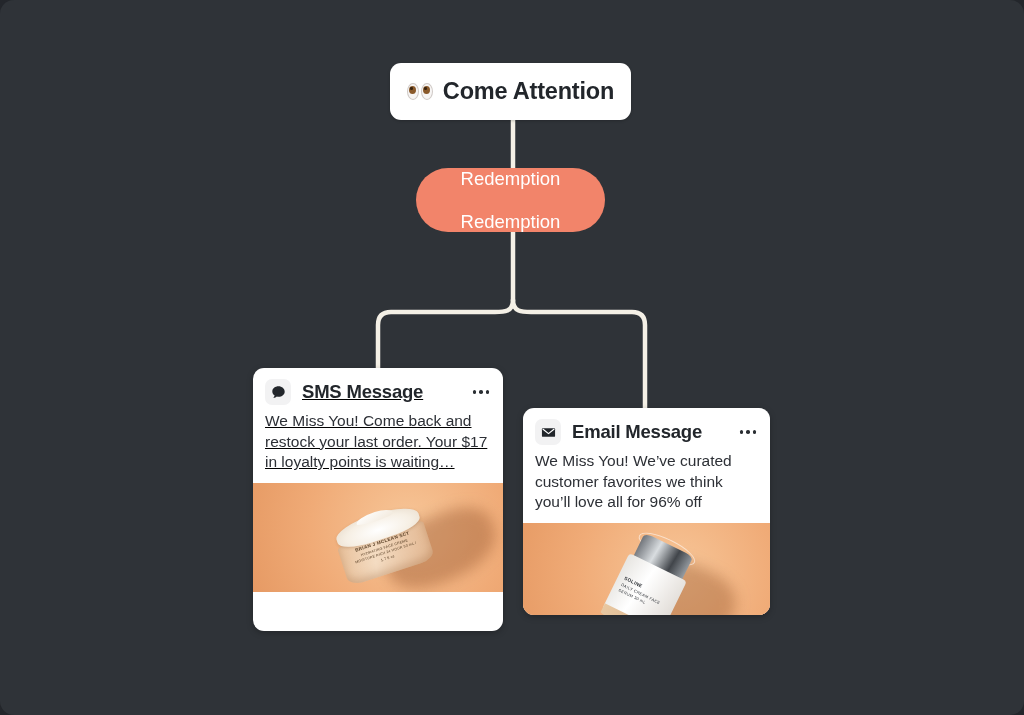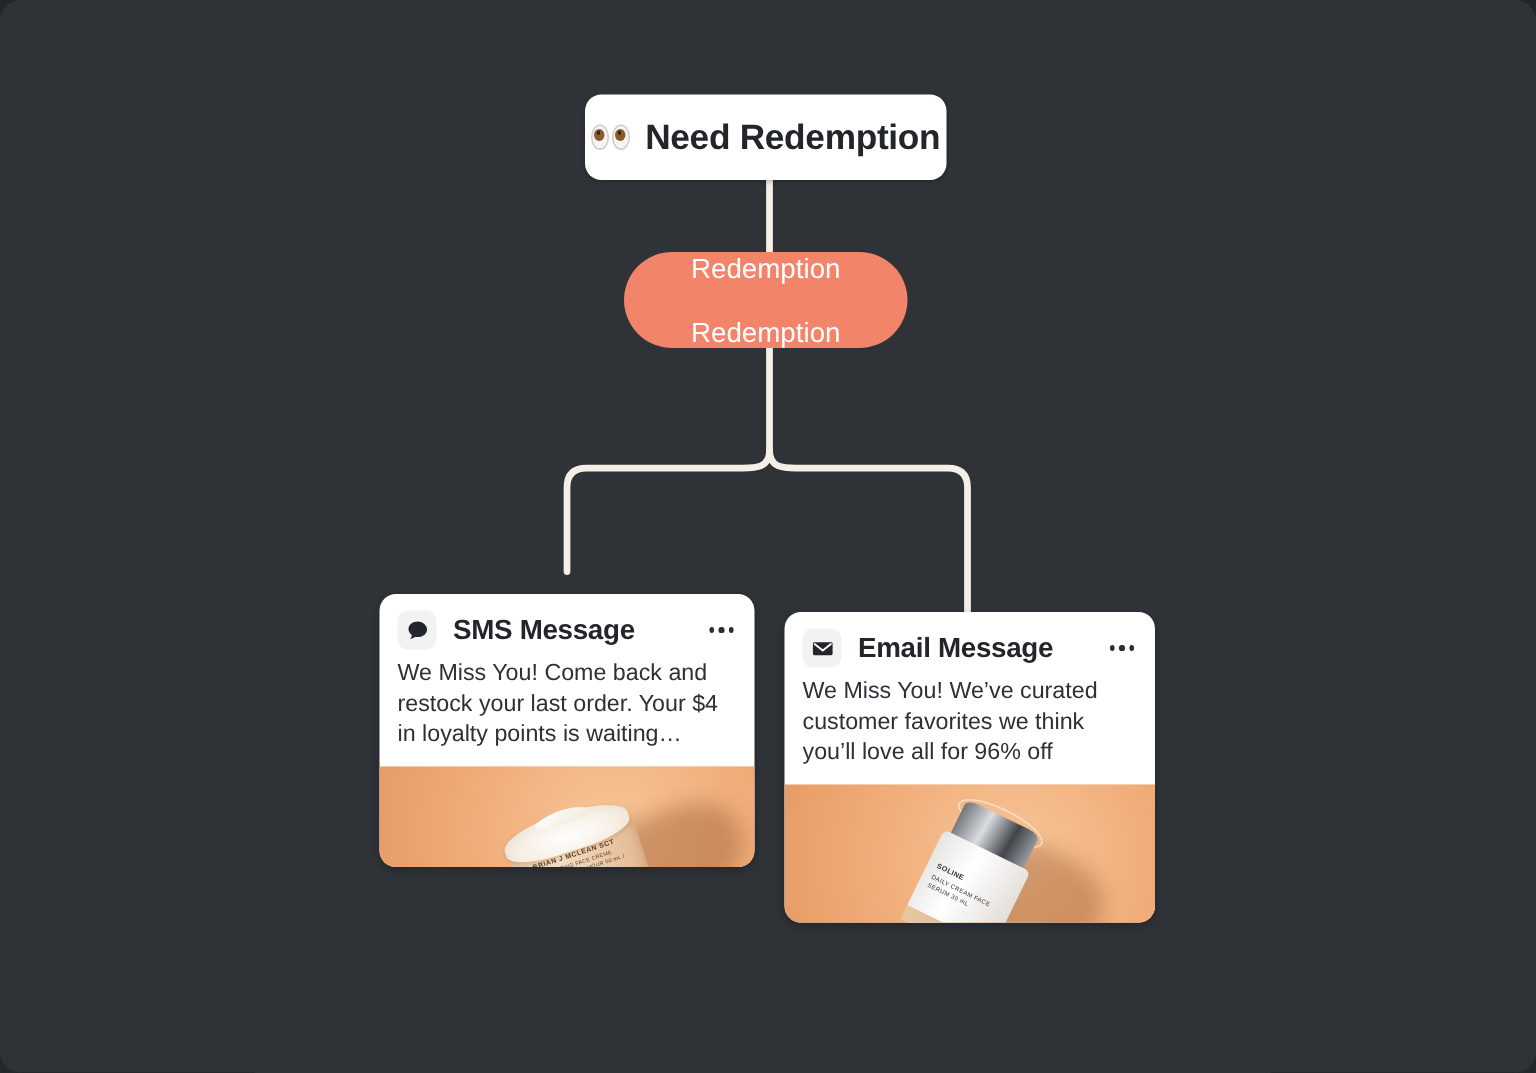--- a/index.html
+++ b/index.html
@@ -113,21 +113,21 @@
   }
 
   
   .msg-card {
     position: absolute;
     background: #ffffff;
     border-radius: 11px;
     overflow: hidden;
     box-shadow: 0 2px 6px rgba(0,0,0,0.25);
   }
-  .msg-card.sms   { left: 253px; top: 396px; width: 250px; height: 182px; }
+  .msg-card.sms   { left: 253px; top: 368px; width: 250px; height: 263px; text-decoration: underline; }
   .msg-card.email { left: 523px; top: 408px; width: 247px; height: 207px; }
 
   .card-head {
     display: flex;
     align-items: center;
     padding: 11px 12px 6px 12px;
     gap: 11px;
   }
   .card-icon-box {
     width: 26px;
@@ -329,21 +329,21 @@
     </g>
   </svg>
 
   <div class="root-node">
     <span class="eyes-emoji">
       <span class="eyeball l"></span>
       <span class="eyeball r"></span>
       <span class="iris l"></span>
       <span class="iris r"></span>
     </span>
-    <span class="root-label">Need Redemption</span>
+    <span class="root-label">Come Attention</span>
   </div>
 
   <div class="pill-node">
     <span class="pill-line">Redemption</span>
     <span class="pill-line">Redemption</span>
   </div>
 
   <div class="msg-card sms">
     <div class="card-head">
       <span class="card-icon-box">
@@ -351,21 +351,21 @@
           <path d="M8 1.4c-3.7 0-6.6 2.4-6.6 5.4 0 1.7 0.9 3.2 2.4 4.2 -0.1 0.9-0.5 1.9-1.3 2.8 1.6-0.2 2.9-0.8 3.8-1.5 0.5 0.1 1.1 0.2 1.7 0.2 3.7 0 6.6-2.4 6.6-5.4S11.7 1.4 8 1.4z" fill="#22262b"></path>
         </svg>
       </span>
       <span class="card-title">SMS Message</span>
       <span class="card-menu">
         <i></i>
           <i></i>
           <i></i>
       </span>
     </div>
-    <div class="card-body">We Miss You! Come back and restock your last order. Your $4 in loyalty points is waiting…</div>
+    <div class="card-body">We Miss You! Come back and restock your last order. Your $17 in loyalty points is waiting…</div>
     <div class="card-image">
       <div class="photo">
         <div class="jar-shadow"></div>
         <div class="jar">
           <div class="jar-body">
             <div class="jar-label">
               <b>BRIAN J MCLEAN SCT</b>
               <div>HYDRATING FACE CREME MOISTURE RICH 24 HOUR 50 mL / 1.7 fl oz</div>
             </div>
           </div>

